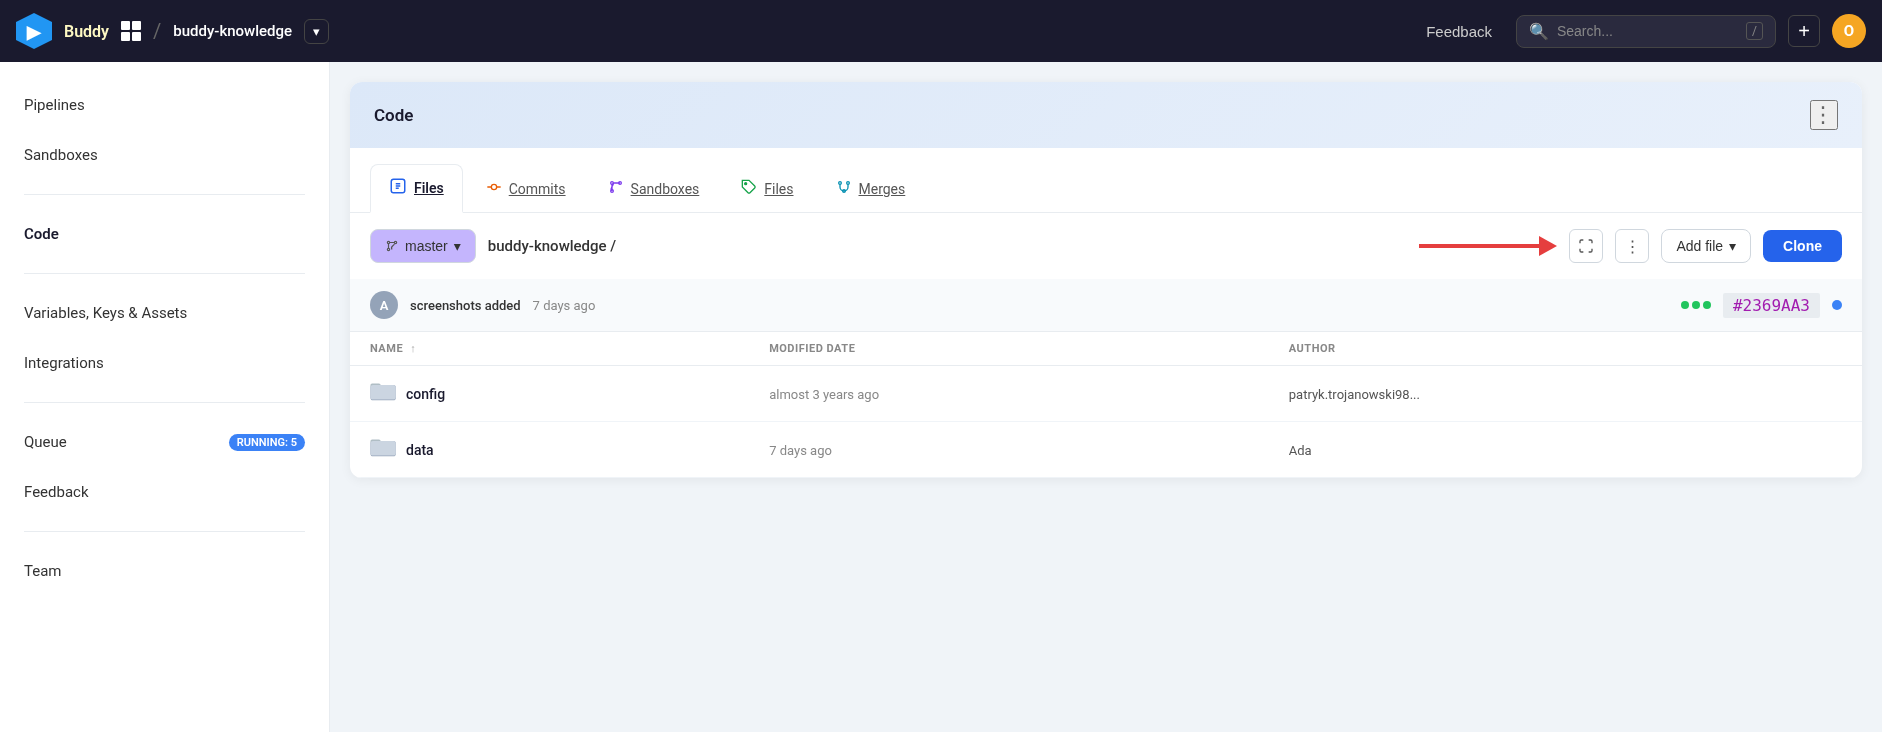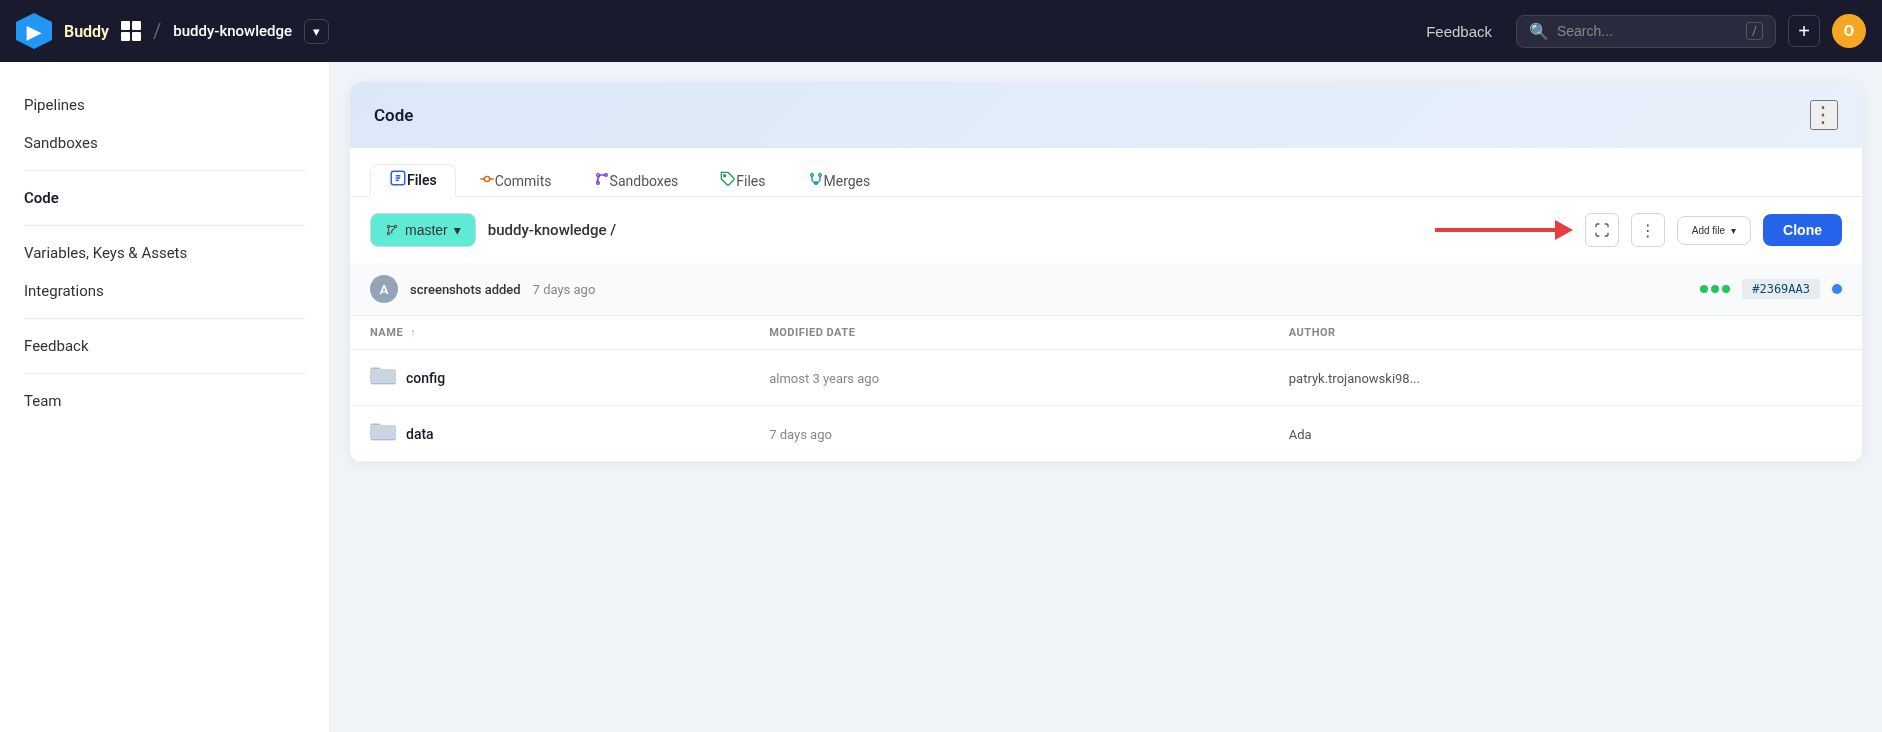--- a/index.html
+++ b/index.html
@@ -56,21 +56,21 @@
       color: white; font-weight: 700; font-size: 15px; cursor: pointer;
     }
 
     
     .layout { display: flex; height: calc(732px - 62px); }
 
     
     .sidebar {
       width: 330px; background: white; flex-shrink: 0;
       padding: 24px 0; border-right: 1px solid #e8ecf0;
-      display: flex; flex-direction: column; gap: 0;
+      display: flex; flex-direction: column; gap: 12px;
     }
     .sidebar-item {
       padding: 10px 24px; font-size: 15px; color: #333; cursor: pointer;
       display: flex; align-items: center; justify-content: space-between;
     }
     .sidebar-item.active { color: #1a1a2e; font-weight: 600; }
     .sidebar-divider { height: 1px; background: #e8ecf0; margin: 8px 24px; }
     .badge {
       background: #3b82f6; color: white; font-size: 11px;
       border-radius: 10px; padding: 2px 8px; font-weight: 600;
@@ -87,37 +87,37 @@
     .code-card-header {
       background: linear-gradient(135deg, #dce8f8 0%, #e8f0fb 100%);
       padding: 18px 24px; display: flex; align-items: center; justify-content: space-between;
     }
     .code-title { font-size: 17px; font-weight: 600; color: #1a1a2e; }
     .three-dots { color: #666; font-size: 22px; cursor: pointer; letter-spacing: 2px; }
 
     
     .tabs { display: flex; gap: 4px; padding: 16px 20px 0; border-bottom: 1px solid #e8ecf0; }
     .tab {
-      display: flex; align-items: center; padding: 4px 18px;
+      display: flex; align-items: center; gap: 7px; padding: 12px 18px;
       border-radius: 8px 8px 0 0; font-size: 14px; color: #555; cursor: pointer;
-      border: 1px solid transparent; border-bottom: none;
+      border: 1px solid transparent; border-bottom: none; text-decoration: underline;
     }
     .tab.active {
       background: white; border-color: #e8ecf0; color: #1a1a2e; font-weight: 600;
       border-bottom: 2px solid white; margin-bottom: -1px;
     }
     .tab-icon { font-size: 16px; }
 
     
     .toolbar {
       display: flex; align-items: center; padding: 16px 20px; gap: 12px;
     }
     .branch-btn {
       display: flex; align-items: center; gap: 6px; padding: 8px 14px;
-      border: 1px solid #d0d7de; border-radius: 8px; background: #5eead4;
+      border: 1px solid #d0d7de; border-radius: 8px; background: #c4b5fd;
       font-size: 14px; cursor: pointer; color: #333;
     }
     .path-text { font-size: 15px; color: #333; font-weight: 500; }
     .toolbar-spacer { flex: 1; }
 
     
     .red-arrow {
       display: flex; align-items: center; gap: 0;
       position: relative;
     }
@@ -133,21 +133,21 @@
     }
 
     .icon-btn {
       border: 1.5px solid #d0d7de; border-radius: 6px; background: white;
       width: 34px; height: 34px; cursor: pointer;
       display: flex; align-items: center; justify-content: center; color: #555; font-size: 16px;
     }
     .add-file-btn {
       display: flex; align-items: center; gap: 6px; padding: 8px 14px;
       border: 1px solid #d0d7de; border-radius: 8px; background: white;
-      font-size: 10px; cursor: pointer; color: #333;
+      font-size: 14px; cursor: pointer; color: #333;
     }
     .clone-btn {
       background: #2563eb; color: white; border: none; border-radius: 8px;
       padding: 8px 20px; font-size: 14px; font-weight: 600; cursor: pointer;
     }
 
     
     .commit-row {
       display: flex; align-items: center; padding: 12px 20px;
       background: #f8fafc; border-bottom: 1px solid #e8ecf0; gap: 12px;
@@ -157,21 +157,21 @@
       background: #94a3b8; display: flex; align-items: center; justify-content: center;
       color: white; font-size: 13px; font-weight: 600; flex-shrink: 0;
     }
     .commit-msg { font-size: 13px; color: #333; font-weight: 500; text-align: right; }
     .commit-time { font-size: 13px; color: #888; }
     .commit-spacer { flex: 1; }
     .commit-dots { display: flex; gap: 3px; align-items: center; }
     .commit-dot { width: 8px; height: 8px; border-radius: 50%; }
     .commit-hash {
       background: #e8ecf0; border-radius: 2px; padding: 3px 10px;
-      font-size: 12px; font-family: monospace; color: #0c4a6e;
+      font-size: 16px; font-family: monospace; color: #a21caf;
     }
     .commit-status-dot { width: 10px; height: 10px; border-radius: 50%; background: #3b82f6; }
 
     
     .file-table { width: 100%; border-collapse: collapse; }
     .file-table thead th {
       padding: 10px 20px; text-align: left; font-size: 11px;
       font-weight: 700; color: #888; text-transform: uppercase; letter-spacing: 0.5px;
       border-bottom: 1px solid #e8ecf0;
     }
@@ -225,20 +225,24 @@
       <span>Code</span>
     </div>
     <div class="sidebar-divider"></div>
     <div class="sidebar-item">
       <span>Variables, Keys &amp; Assets</span>
     </div>
     <div class="sidebar-item">
       <span>Integrations</span>
     </div>
     <div class="sidebar-divider"></div>
+    <div class="sidebar-item">
+      <span>Queue</span>
+      <span class="badge">RUNNING: 5</span>
+    </div>
     <div class="sidebar-item">
       <span>Feedback</span>
     </div>
     <div class="sidebar-divider"></div>
     <div class="sidebar-item">
       <span>Team</span>
     </div>
   </aside>
 
   <main class="main">

